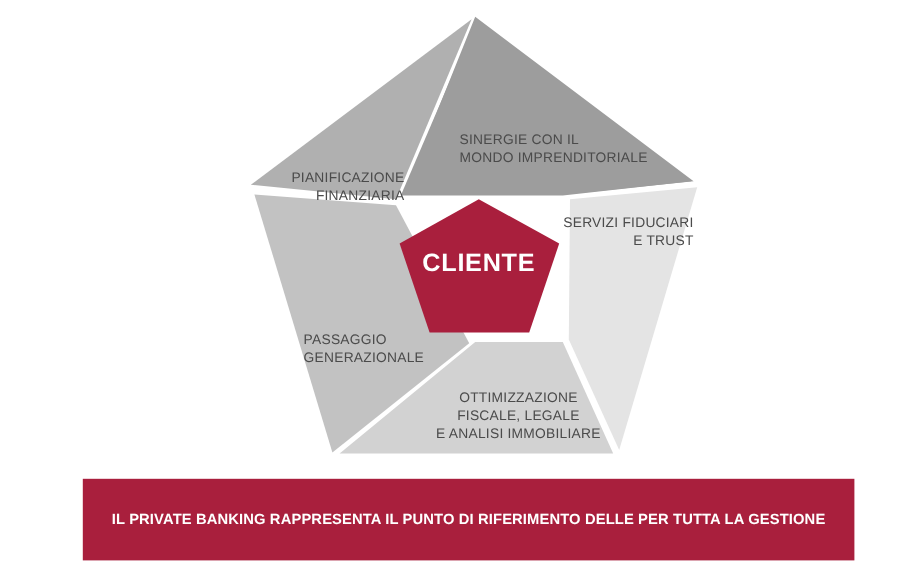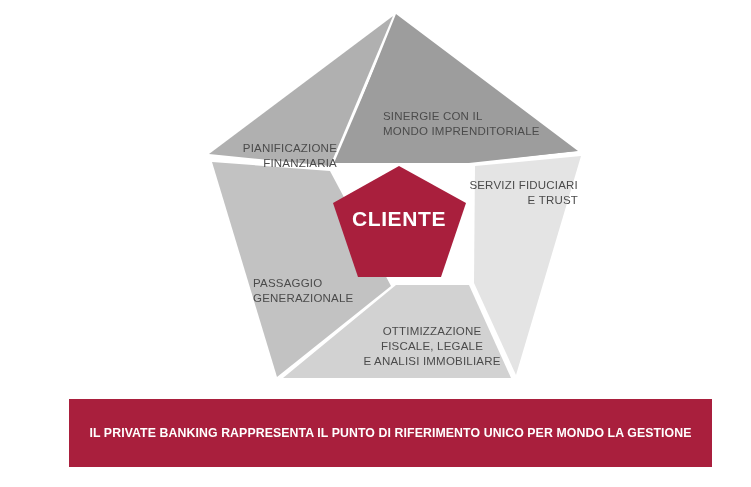--- a/index.html
+++ b/index.html
@@ -98,15 +98,15 @@
 
     <text class="seg-label" x="337" y="152" text-anchor="end">PIANIFICAZIONE</text>
     <text class="seg-label" x="337" y="167" text-anchor="end">FINANZIARIA</text>
 
     <text class="center-label" x="399" y="226" text-anchor="middle" fill="#ffffff">CLIENTE</text>
   </svg>
 </div>
 
 <div class="banner" style="background: rgb(169, 31, 61); color: rgb(255, 255, 255);">
   <div class="banner-text">
-    <span class="banner-line">IL PRIVATE BANKING RAPPRESENTA IL PUNTO DI RIFERIMENTO UNICO PER MONDO LA GESTIONE</span>
+    <span class="banner-line">IL PRIVATE BANKING RAPPRESENTA IL PUNTO DI RIFERIMENTO DELLE PER TUTTA LA GESTIONE</span>
   </div>
 </div>
 
 </body></html>

